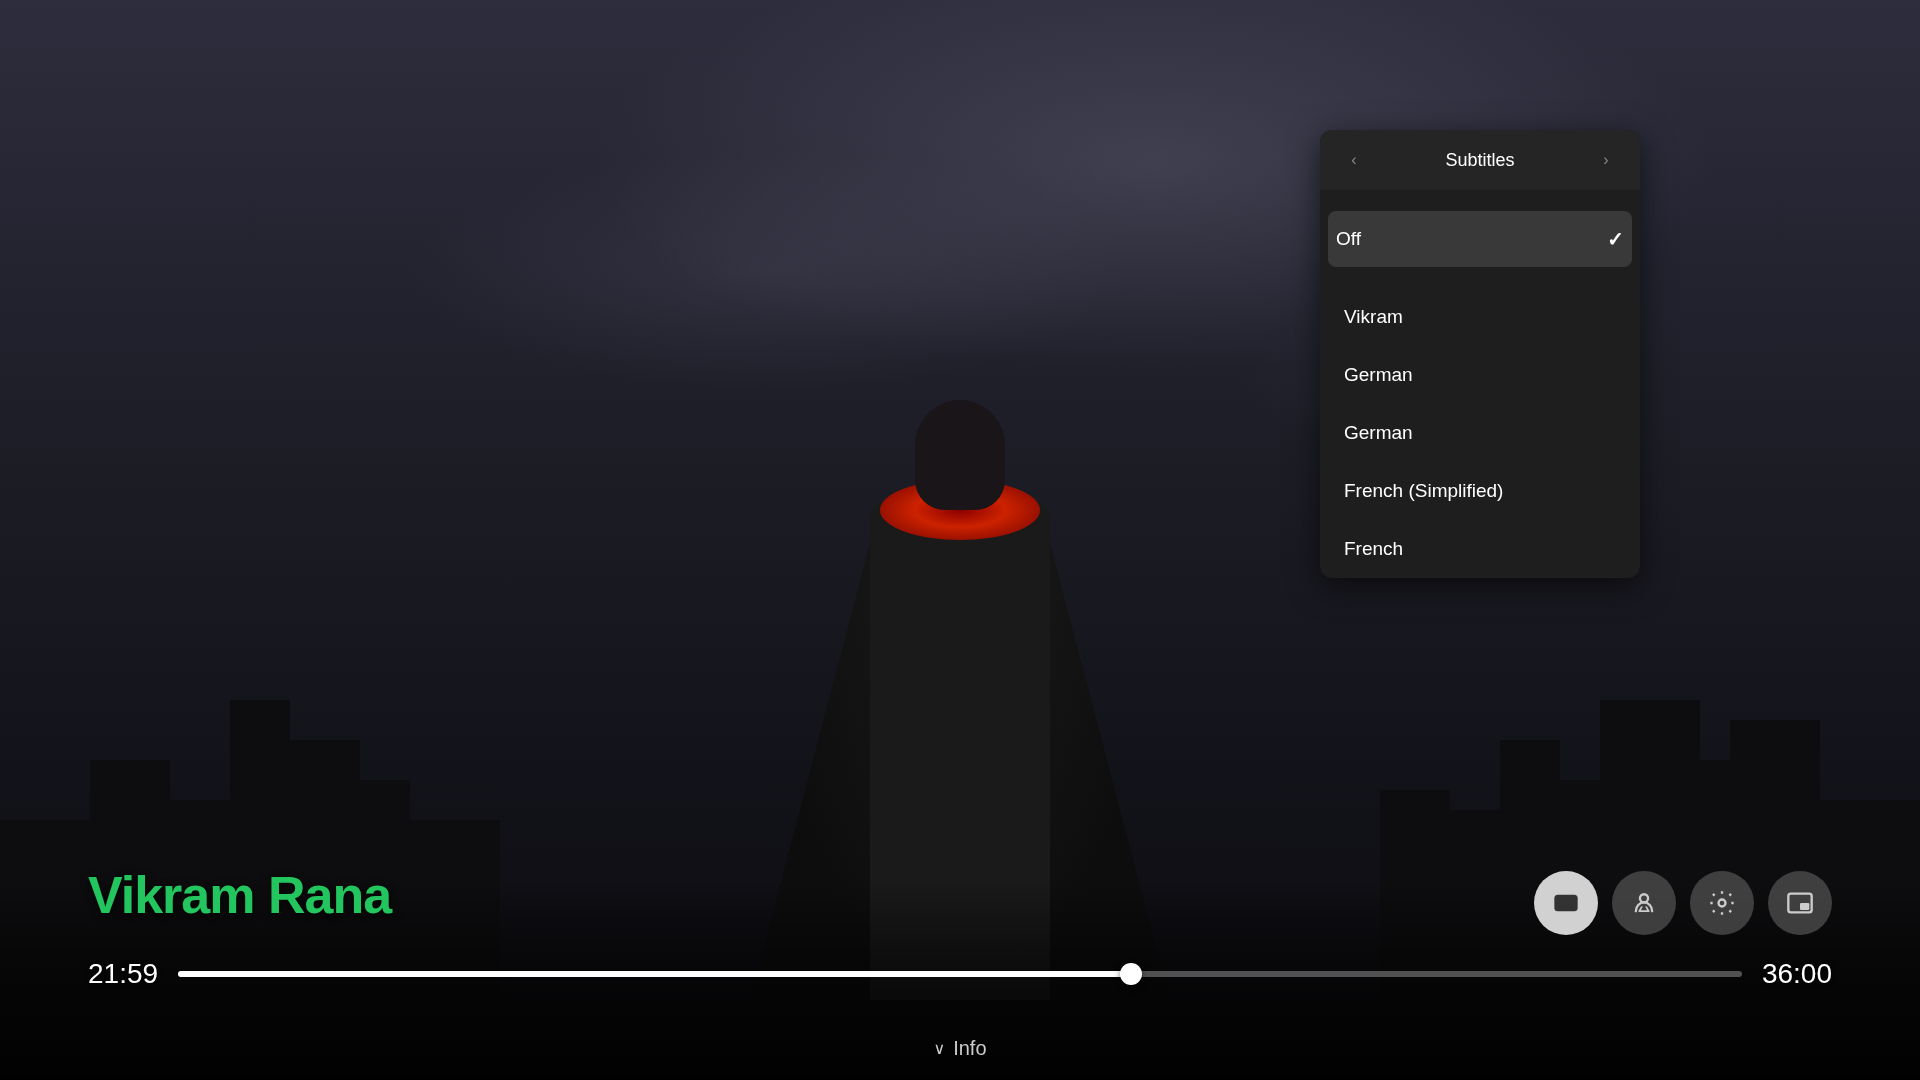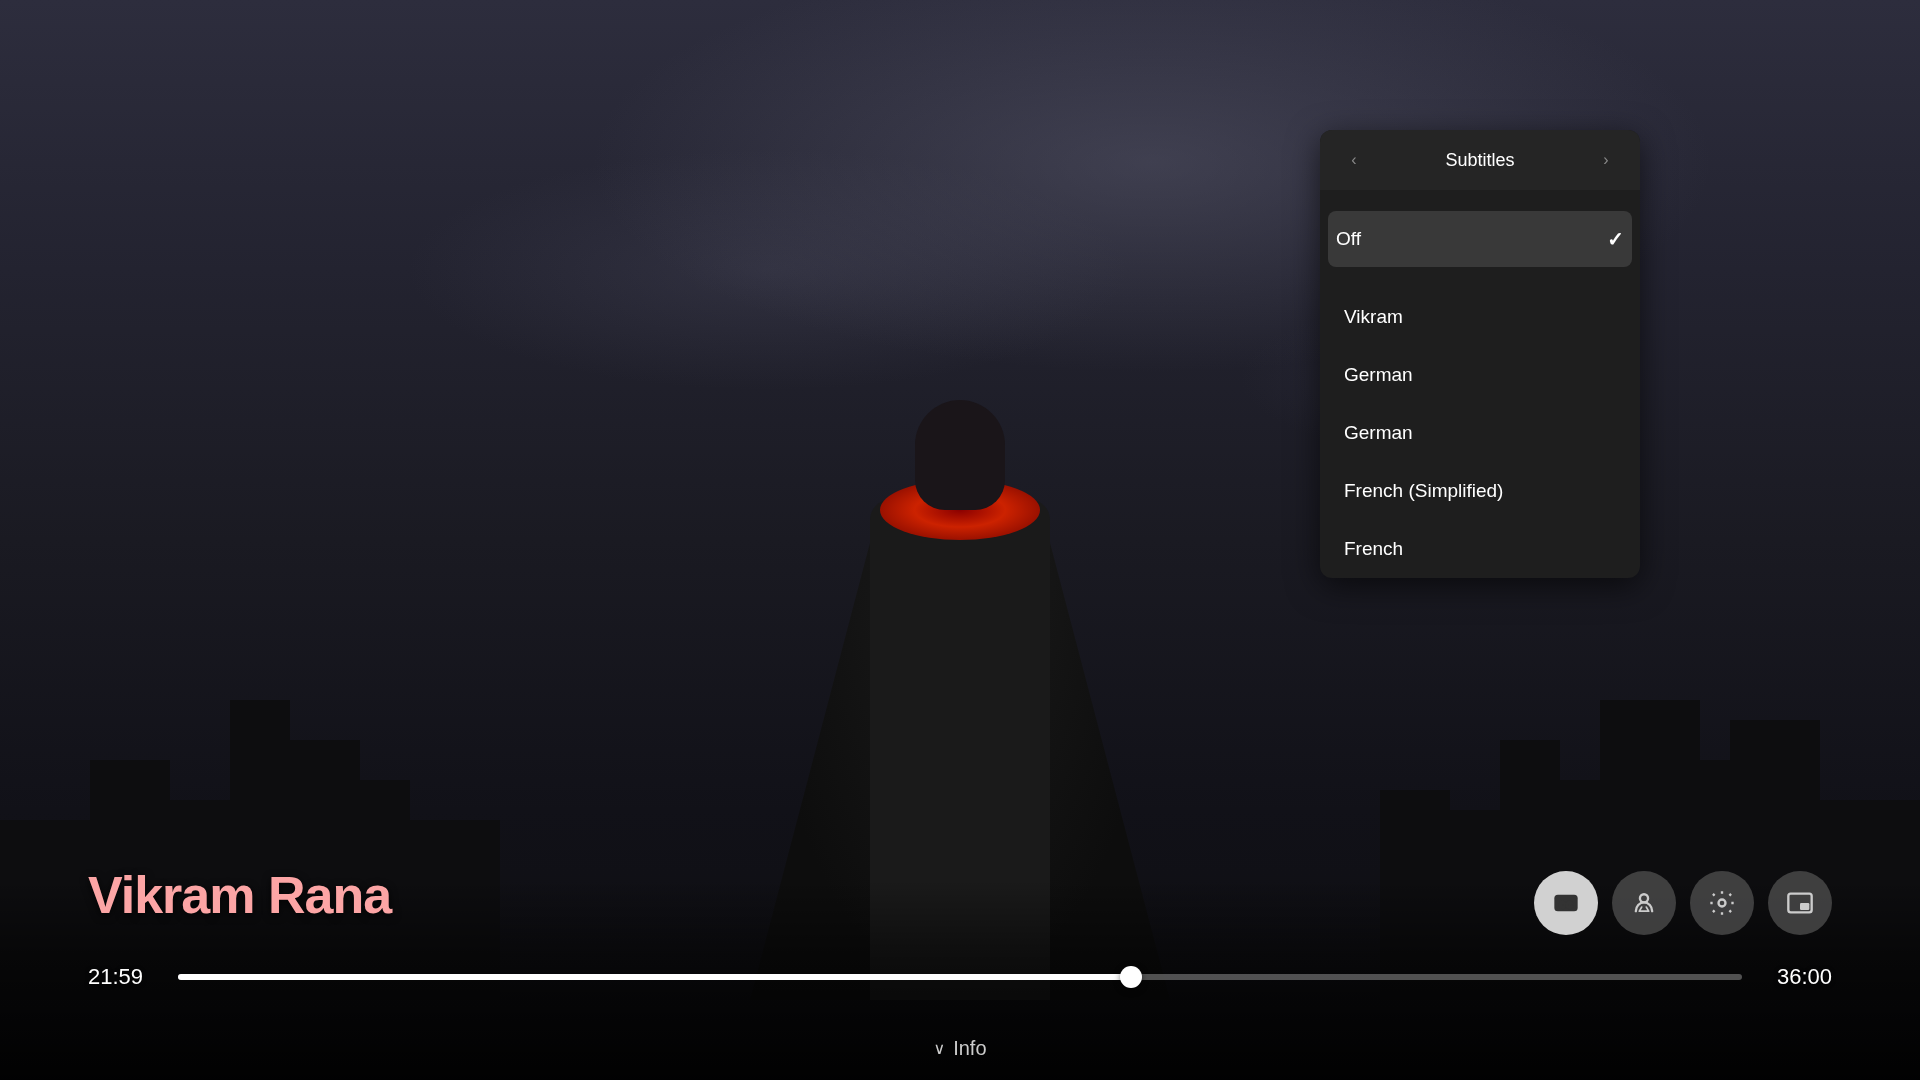--- a/index.html
+++ b/index.html
@@ -168,21 +168,21 @@
       font-size: 20px;
       font-weight: 600;
     }
 
     
     .movie-title {
       position: absolute;
       bottom: 155px;
       left: 88px;
       z-index: 10;
-      color: #fca5a5;
+      color: #22c55e;
       font-size: 52px;
       font-weight: 700;
       text-shadow: 0 2px 8px rgba(0,0,0,0.8);
       letter-spacing: -1px;
     }
 
     
     .controls-row {
       position: absolute;
       bottom: 145px;
@@ -222,21 +222,21 @@
       left: 88px;
       right: 88px;
       z-index: 10;
       display: flex;
       align-items: center;
       gap: 20px;
     }
 
     .time-label {
       color: #ffffff;
-      font-size: 22px;
+      font-size: 28px;
       font-weight: 400;
       min-width: 70px;
       text-shadow: 0 1px 4px rgba(0,0,0,0.8);
     }
 
     .time-label.end {
       text-align: right;
     }
 
     .progress-track {

